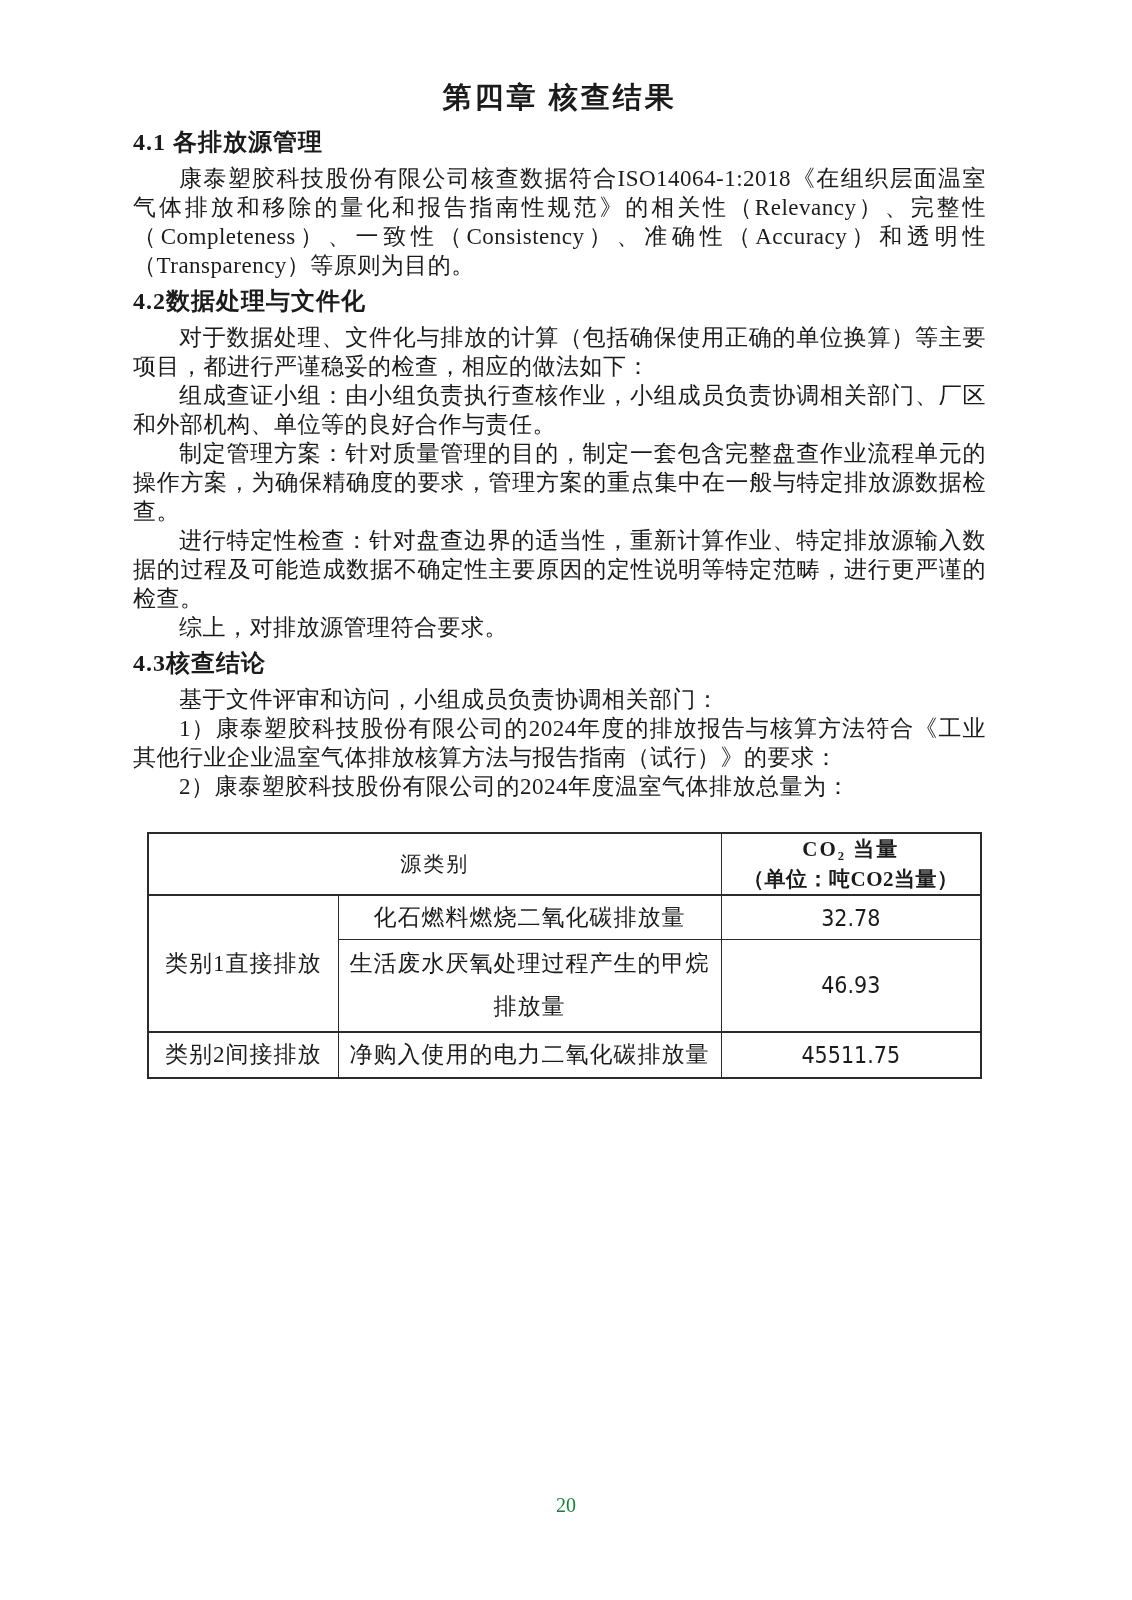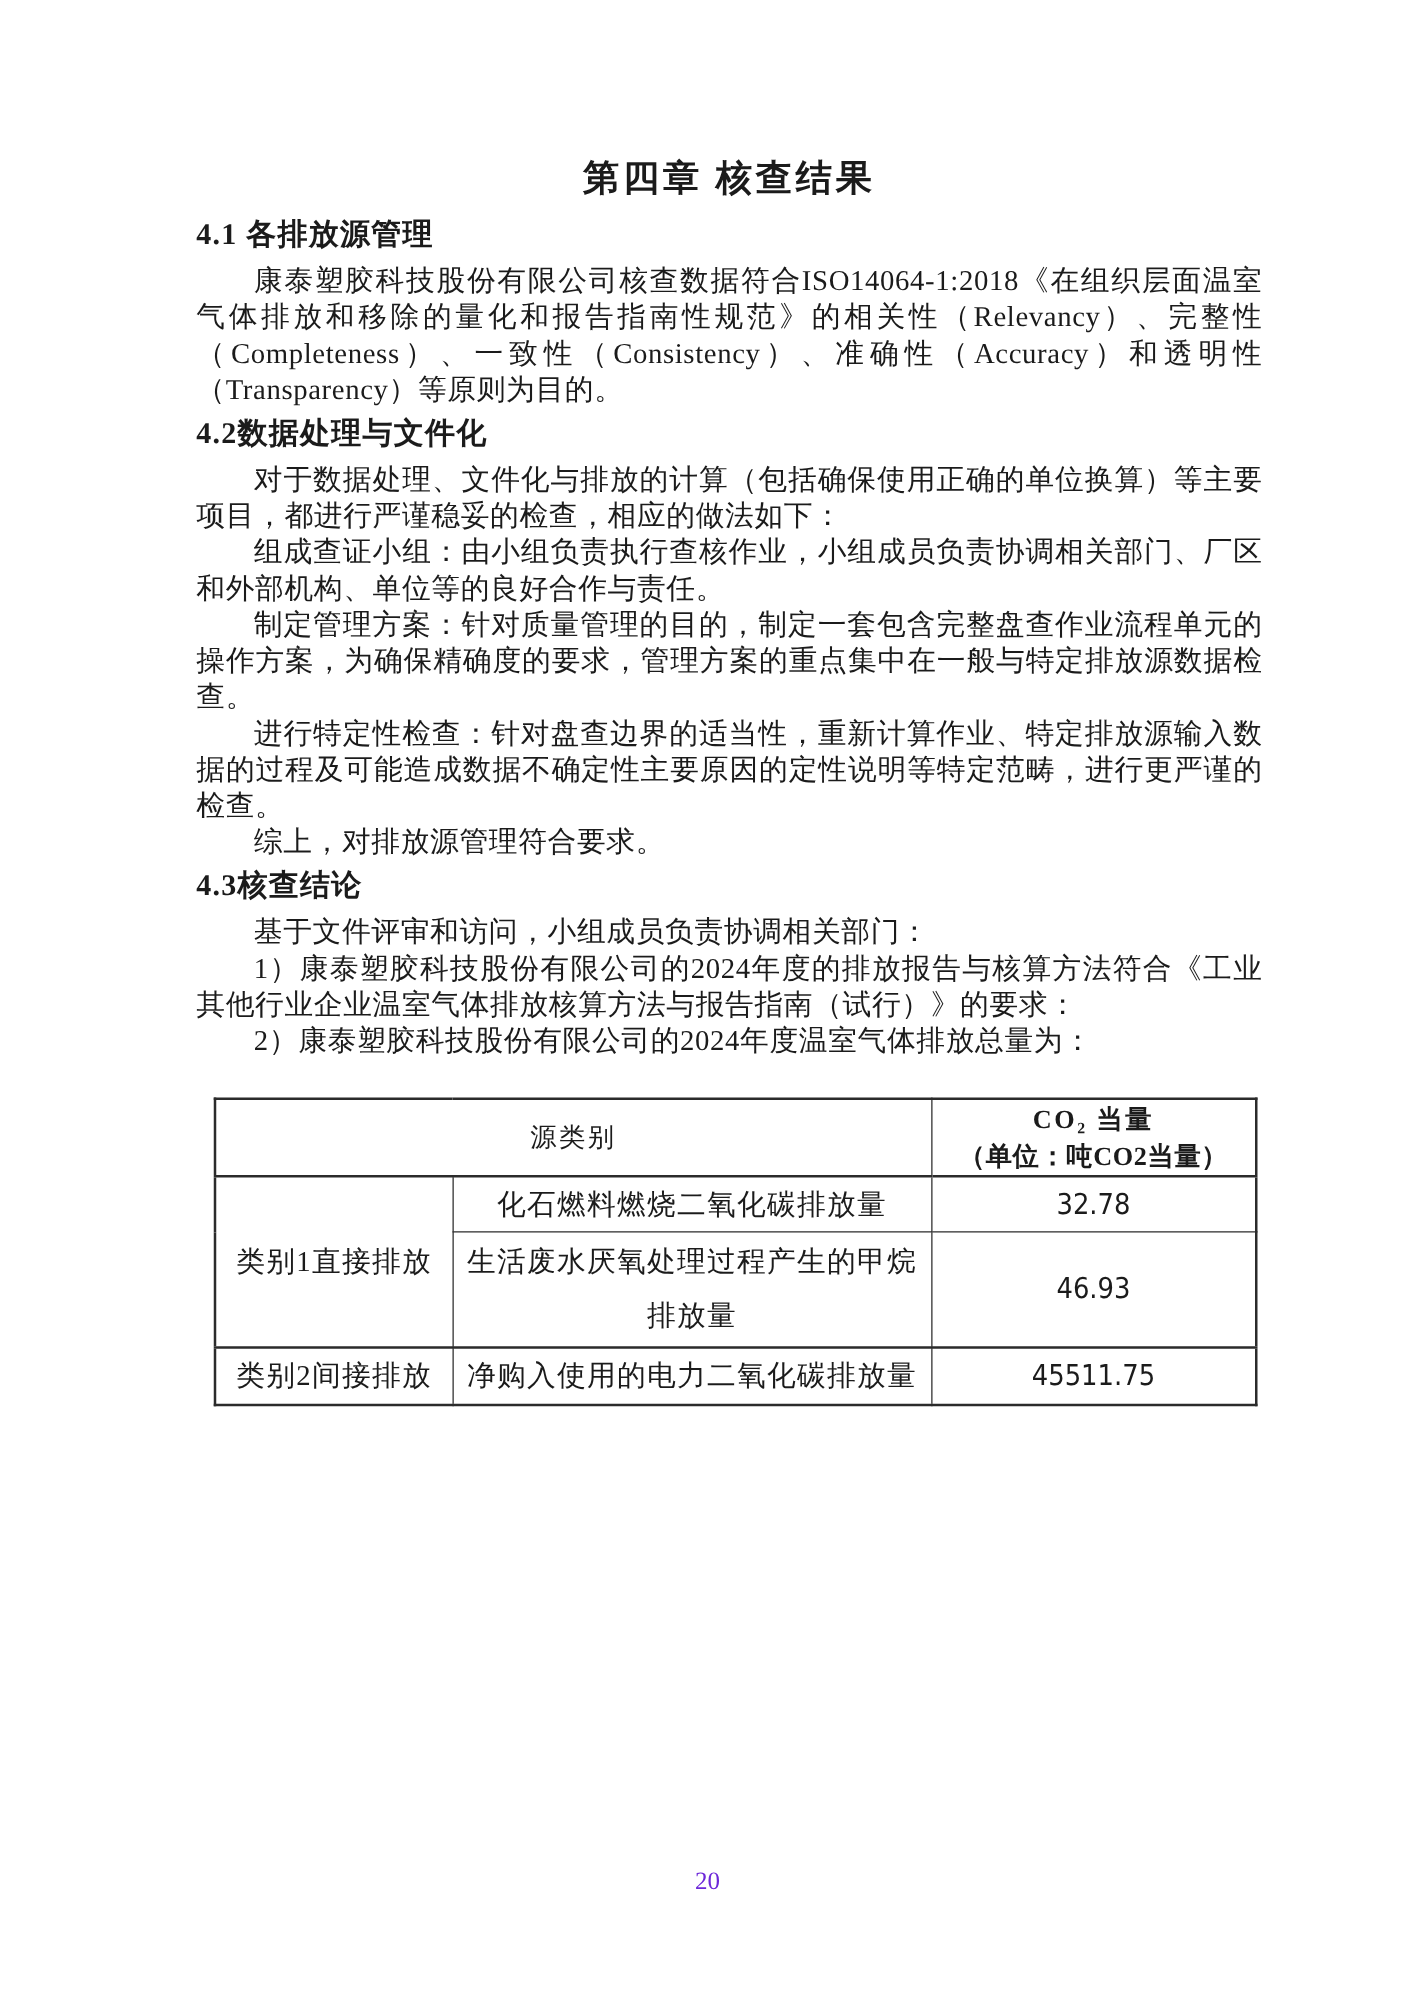--- a/index.html
+++ b/index.html
@@ -12,22 +12,21 @@
     background: #ffffff;
     color: #1b1b1b;
     font-family: "Liberation Serif", "DejaVu Serif", serif;
     overflow: hidden;
   }
   .content {
     position: absolute;
     left: 133px;
     top: 0;
     width: 853px;
-    padding-top: 119px;
-    margin-left: 24px;
+    padding-top: 73px;
   }
   .doc-title {
     font-size: 29px;
     font-weight: bold;
     line-height: 48px;
     text-align: center;
     letter-spacing: 3px;
   }
   .sec-heading {
     font-size: 24px;
@@ -68,21 +67,21 @@
   .th-co2 .l2 { line-height: 30px; letter-spacing: 0.5px; }
   .cell-cat, .cell-src { font-size: 23px; line-height: 43px; letter-spacing: 1px; }
   .cell-val { font-size: 23px; font-family: "DejaVu Sans", "Liberation Sans", sans-serif; font-stretch: condensed; }
   .page-number {
     position: absolute;
     top: 1494px;
     left: 0;
     width: 100%;
     text-align: center;
     font-size: 20px;
-    color: #6d28d9;
+    color: #15803d;
     font-family: "Liberation Serif", "DejaVu Serif", serif;
   }
 </style>
 </head>
 <body>
 
 <div class="page">
   <div class="content">
 
     <h1 class="doc-title">第四章 核查结果</h1>

